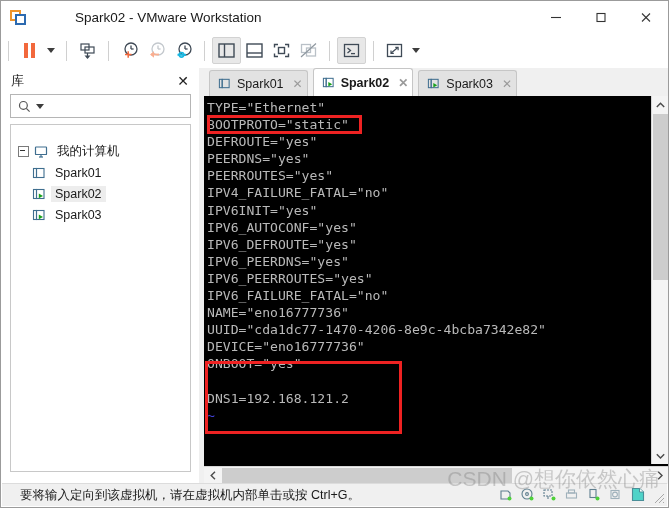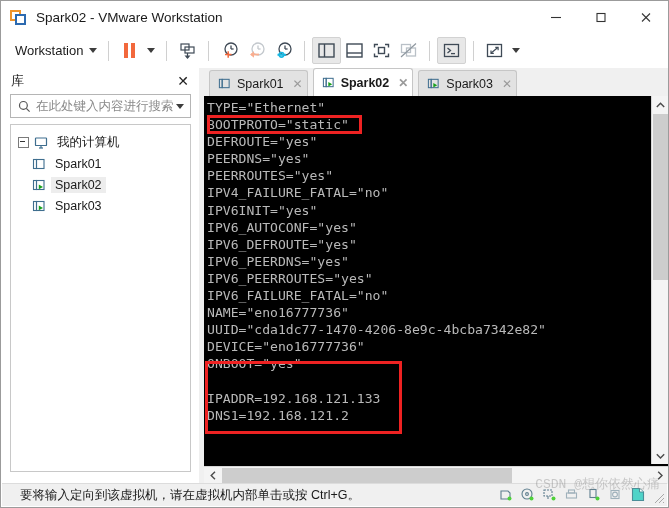--- a/index.html
+++ b/index.html
@@ -17,21 +17,21 @@
     border: 1px solid #9b9b9b;
     background: #ffffff;
     overflow: hidden;
   }
 
   
   .titlebar {
     position: absolute; left: 0; top: 0;
     width: 667px; height: 32px;
     background: #ffffff;
-    display: flex; align-items: center;
+    display: flex; align-items: center; gap: 39px;
   }
   .title-icon {
     margin-left: 9px; width: 18px; height: 18px;
     position: relative; flex: 0 0 auto;
   }
   .title-icon .sq1 {
     position: absolute; left: 0; top: 2px; width: 11px; height: 11px;
     border: 2px solid #f0952b; background: #ffffff; box-sizing: border-box;
   }
   .title-icon .sq2 {
@@ -101,21 +101,21 @@
     border: 1px solid #b5b5b5; background: #fff;
     display: flex; align-items: center; box-sizing: border-box;
   }
   .lib-search .mag { margin: 0 5px 0 7px; flex: 0 0 auto; }
   .lib-search .ph { font-size: 12.5px; color: #8a8a8a; flex: 1; white-space: nowrap; }
   .lib-search .dd { margin-right: 6px; }
   .lib-tree {
     margin: 6px 8px 0 8px;
     border: 1px solid #c8c8c8; border-top: 1px solid #c8c8c8;
     height: 348px; background: #ffffff; box-sizing: border-box;
-    padding-top: 7px; overflow: hidden;
+    padding-top: 16px; overflow: hidden;
   }
   .tree-row {
     display: flex; align-items: center; height: 21px;
     font-size: 12.5px; color: #1a1a1a; white-space: nowrap;
   }
   .tree-row .expander {
     width: 9px; height: 9px; border: 1px solid #7a7a7a; background: #fff;
     margin-left: 7px; margin-right: 5px; position: relative; flex: 0 0 auto;
   }
   .tree-row .expander::before {
@@ -236,23 +236,23 @@
     position: absolute; right: 20px; top: 2px;
     display: flex; align-items: center; gap: 7px;
   }
   .grip {
     position: absolute; right: 2px; bottom: 2px; width: 13px; height: 13px;
   }
 
   
   .watermark {
     position: absolute; right: 8px; bottom: 14px;
-    font-size: 13px; color: rgba(125,125,125,0.38);
+    font-size: 21px; color: rgba(125,125,125,0.38);
     white-space: nowrap; pointer-events: none;
-    font-family: Liberation Mono, monospace;
+    font-family: Liberation Sans, sans-serif;
   }
 </style>
 </head>
 <body>
 
 <div id="app">
 
   <div class="titlebar">
     <div class="title-icon">
       <div class="sq1"></div>
@@ -274,24 +274,20 @@
         <svg width="14" height="14" viewBox="0 0 14 14">
             <line x1="3" y1="3.5" x2="11" y2="11.5" stroke="#333" stroke-width="1.1"></line>
             <line x1="11" y1="3.5" x2="3" y2="11.5" stroke="#333" stroke-width="1.1"></line>
           </svg>
       </div>
     </div>
   </div>
 
   <div class="toolbar">
 
-    <div class="tb-menu">
-      <span>Workstation</span>
-      <span class="caret-d"></span>
-    </div>
 
     <div class="tb-sep"></div>
 
     <div class="tb-btn">
       <span class="pausebars">
           <i></i>
           <i></i>
         </span>
     </div>
     <div class="tb-caret-btn">
@@ -401,21 +397,20 @@
     <div class="lib-head">
       <div class="lib-title">库</div>
       <div class="lib-close">✕</div>
     </div>
 
     <div class="lib-search">
       <svg class="mag" width="13" height="13" viewBox="0 0 13 13">
         <circle cx="5.4" cy="5.4" r="3.9" fill="none" stroke="#555" stroke-width="1.2"></circle>
         <line x1="8.3" y1="8.3" x2="11.6" y2="11.6" stroke="#555" stroke-width="1.2"></line>
       </svg>
-      <div class="ph">在此处键入内容进行搜索</div>
       <span class="dd caret-d"></span>
     </div>
 
     <div class="lib-tree">
 
       <div class="tree-row">
         <span class="expander"></span>
         <span class="ic">
           <svg width="14" height="14" viewBox="0 0 14 14">
             <rect x="1.5" y="2" width="11" height="7.5" rx="0.6" fill="none" stroke="#3f6e8f" stroke-width="1.2"></rect>
@@ -514,21 +509,20 @@
         <div class="ln">IPV6_AUTOCONF="yes"</div>
         <div class="ln">IPV6_DEFROUTE="yes"</div>
         <div class="ln">IPV6_PEERDNS="yes"</div>
         <div class="ln">IPV6_PEERROUTES="yes"</div>
         <div class="ln">IPV6_FAILURE_FATAL="no"</div>
         <div class="ln">NAME="eno16777736"</div>
         <div class="ln">UUID="cda1dc77-1470-4206-8e9c-4bcba7342e82"</div>
         <div class="ln">DEVICE="eno16777736"</div>
         <div class="ln">ONBOOT="yes"</div>
         <div class="ln"></div>
-        <div class="ln">IPADDR=192.168.121.133</div>
         <div class="ln">DNS1=192.168.121.2</div>
         <div class="ln tilde">~</div>
       </div>
 
     <div class="redbox" style="left:3px; top:19px; width:155px; height:19px;"></div>
     <div class="redbox" style="left:1px; top:265px; width:197px; height:73px;"></div>
 
     <div class="vsb">
       <div class="arrow">
         <svg width="9" height="6" viewBox="0 0 9 6">

